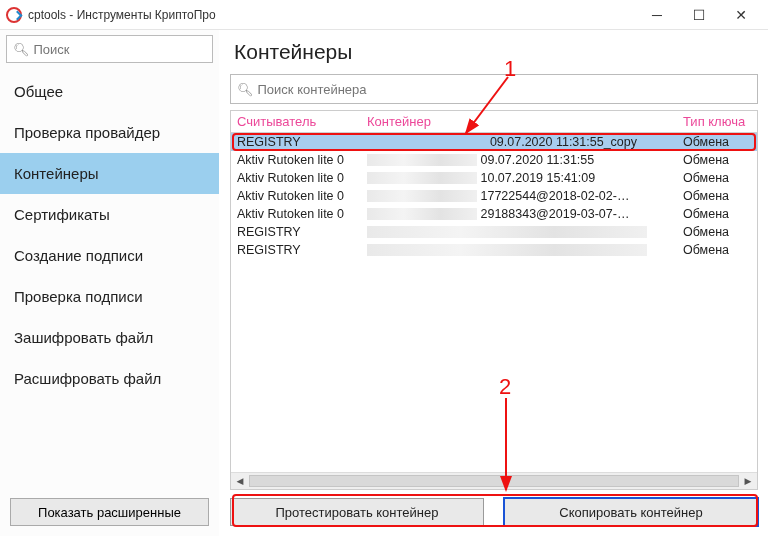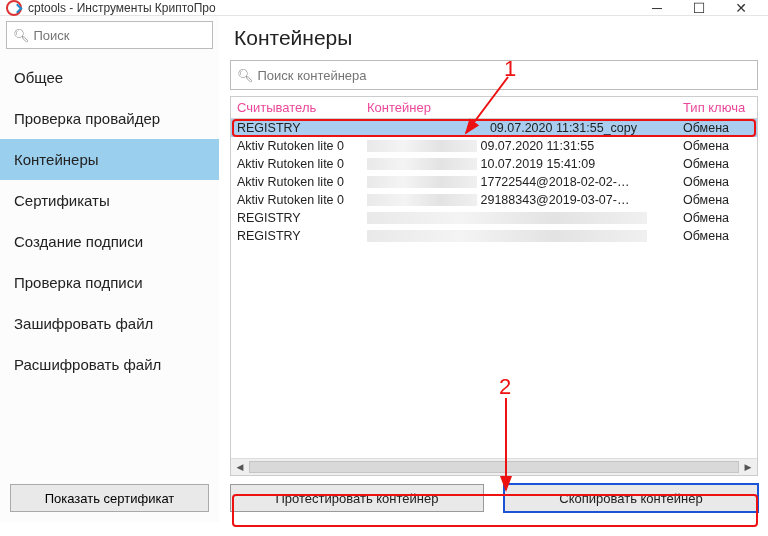--- a/index.html
+++ b/index.html
@@ -6,21 +6,21 @@
   body {
     font-family: "Segoe UI", Tahoma, sans-serif;
     font-size: 13px;
     background: #fff;
     width: 768px; height: 536px;
     position: relative;
     overflow: hidden;
   }
   
   .titlebar {
-    height: 16px;
+    height: 30px;
     display: flex; align-items: center;
     padding: 0 6px;
     background: #fff;
     border-bottom: 1px solid #e5e5e5;
     font-size: 12px; color: #333; justify-content: space-between;
   }
   .titlebar .app-icon {
     width: 16px; height: 16px; margin-right: 6px;
     border: 2px solid #d33; border-radius: 50%;
     position: relative;
@@ -160,21 +160,21 @@
         <div class="nav-item">Общее</div>
         <div class="nav-item">Проверка провайдер</div>
         <div class="nav-item active">Контейнеры</div>
         <div class="nav-item">Сертификаты</div>
         <div class="nav-item">Создание подписи</div>
         <div class="nav-item">Проверка подписи</div>
         <div class="nav-item">Зашифровать файл</div>
         <div class="nav-item">Расшифровать файл</div>
       </div>
     <div class="footer">
-      <button class="btn-adv">Показать сертификат</button>
+      <button class="btn-adv">Показать расширенные</button>
     </div>
   </div>
 
   <div class="main">
     <div class="page-title">Контейнеры</div>
     <div class="search-row">
       <span class="mag">🔍︎</span>
       <input type="text" placeholder="Поиск контейнера" style="">
     </div>
 

